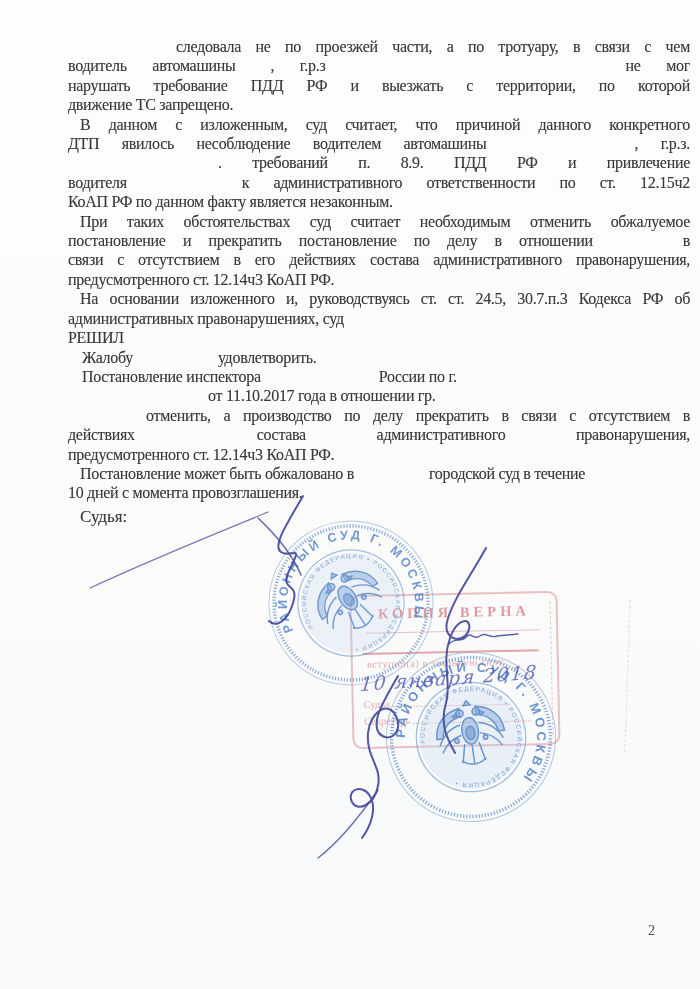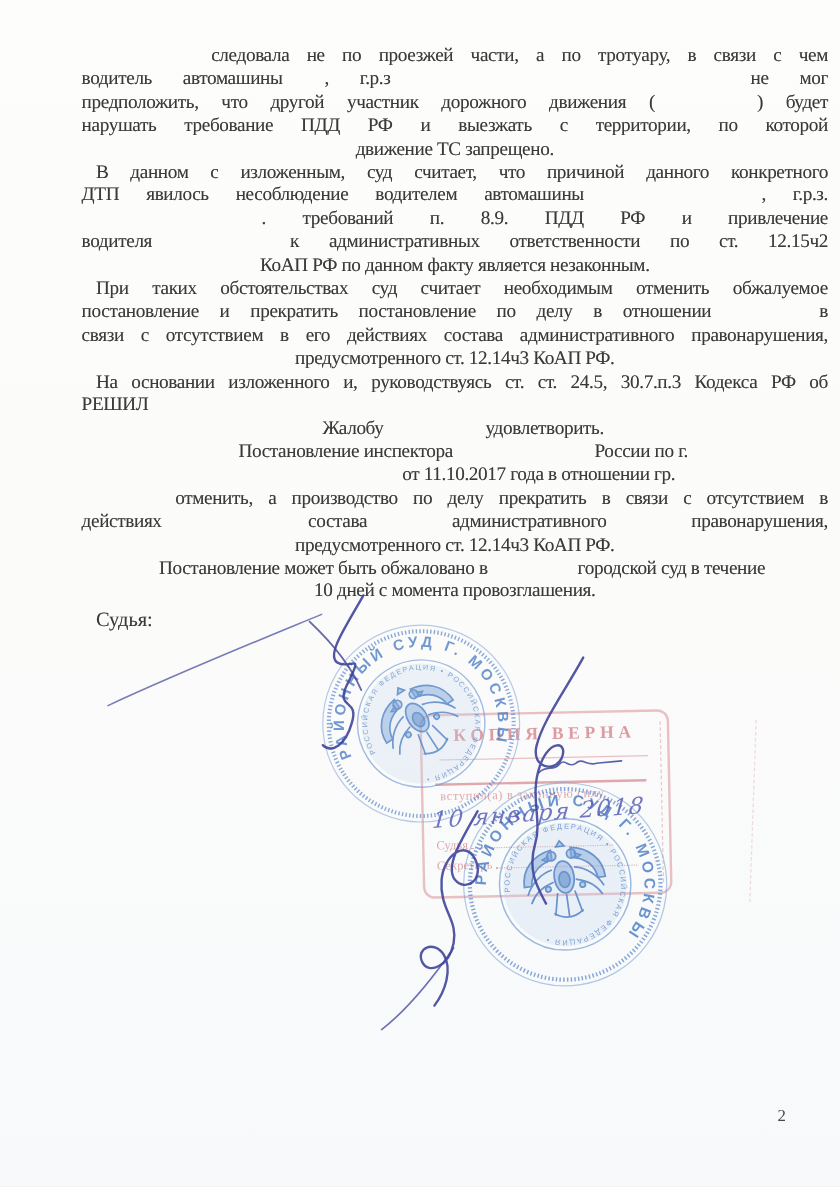--- a/index.html
+++ b/index.html
@@ -5,21 +5,21 @@
   html,body{margin:0;padding:0;}
   body{background:#e8e8e8;font-family:"Liberation Serif", serif;}
   .page{position:relative;width:700px;height:989px;margin:0 auto;overflow:hidden;
         background:linear-gradient(180deg,#fdfdfb 0%,#fbfbfa 55%,#f7f9fb 100%);}
   
   .textcol{position:absolute;left:68px;top:37px;width:622px;}
   .tl{line-height:19.4px;min-height:19.4px;font-size:16px;letter-spacing:-0.3px;
       color:#3a3a3a;text-shadow:0 0 .5px rgba(40,40,40,.38);}
   .tl.j{text-align:justify;text-align-last:justify;}
   .tl.c{text-align:left;}
-  .tl.l{text-align:center;}
+  .tl.l{text-align:left;}
   .gap{display:inline-block;height:2px;vertical-align:baseline;}
   .judge-line{margin-top:4px;line-height:19.4px;font-size:17px;color:#3a3a3a;
       text-shadow:0 0 .5px rgba(40,40,40,.38);padding-left:12px;}
   
   .seal{position:absolute;pointer-events:none;}
   .seal-1{left:263px;top:515px;opacity:.88;}
   .seal-2{left:382px;top:648px;opacity:.92;}
   
   .copy-stamp{position:absolute;left:351px;top:593px;width:204px;height:150px;
       border:2px solid rgba(208,112,120,.42);border-radius:10px;
@@ -47,33 +47,33 @@
 </style>
 </head>
 <body>
 
 <div class="page">
 
   <div class="textcol">
     <div>
         <div class="tl j"><span class="gap" style="width: 108px;"></span><span>следовала не по проезжей части, а по тротуару, в связи с чем</span></div>
         <div class="tl j"><span>водитель автомашины</span><span class="gap" style="width: 35px;"></span><span>, г.р.з</span><span class="gap" style="width: 300px;"></span><span>не мог</span></div>
-        <div class="tl j"><span>предположить, что другой участник дорожного движения (</span><span class="gap" style="width: 85px;"></span><span>) будет</span></div>
         <div class="tl j"><span>нарушать требование ПДД РФ и выезжать с территории, по которой</span></div>
         <div class="tl l"><span>движение ТС запрещено.</span></div>
         <div class="tl j"><span class="gap" style="width: 12px;"></span><span>В данном с изложенным, суд считает, что причиной данного конкретного</span></div>
         <div class="tl j"><span>ДТП явилось несоблюдение водителем автомашины</span><span class="gap" style="width: 148px;"></span><span>, г.р.з.</span></div>
         <div class="tl j"><span class="gap" style="width: 150px;"></span><span>. требований п. 8.9. ПДД РФ и привлечение</span></div>
-        <div class="tl j"><span>водителя</span><span class="gap" style="width: 115px;"></span><span>к административных ответственности по ст. 12.15ч2</span></div>
+        <div class="tl j"><span>водителя</span><span class="gap" style="width: 115px;"></span><span>к административного ответственности по ст. 12.15ч2</span></div>
         <div class="tl l"><span>КоАП РФ по данном факту является незаконным.</span></div>
         <div class="tl j"><span class="gap" style="width: 12px;"></span><span>При таких обстоятельствах суд считает необходимым отменить обжалуемое</span></div>
         <div class="tl j"><span>постановление и прекратить постановление по делу в отношении</span><span class="gap" style="width: 90px;"></span><span>в</span></div>
         <div class="tl j"><span>связи с отсутствием в его действиях состава административного правонарушения,</span></div>
         <div class="tl l"><span>предусмотренного ст. 12.14ч3 КоАП РФ.</span></div>
         <div class="tl j"><span class="gap" style="width: 12px;"></span><span>На основании изложенного и, руководствуясь ст. ст. 24.5, 30.7.п.3 Кодекса РФ об</span></div>
+        <div class="tl l"><span>административных правонарушениях, суд</span></div>
         <div class="tl c"><span>РЕШИЛ</span></div>
         <div class="tl l"><span class="gap" style="width: 14px;"></span><span>Жалобу</span><span class="gap" style="width: 85px;"></span><span>удовлетворить.</span></div>
         <div class="tl l"><span class="gap" style="width: 14px;"></span><span>Постановление  инспектора</span><span class="gap" style="width: 118px;"></span><span>России  по  г.</span></div>
         <div class="tl l"><span class="gap" style="width: 140px;"></span><span>от 11.10.2017 года в отношении гр.</span></div>
         <div class="tl j"><span class="gap" style="width: 78px;"></span><span>отменить, а производство по делу прекратить в связи с отсутствием в</span></div>
         <div class="tl j"><span>действиях</span><span class="gap" style="width: 122px;"></span><span>состава административного правонарушения,</span></div>
         <div class="tl l"><span>предусмотренного ст. 12.14ч3 КоАП РФ.</span></div>
         <div class="tl l"><span class="gap" style="width: 12px;"></span><span>Постановление может быть обжаловано в</span><span class="gap" style="width: 75px;"></span><span>городской суд в течение</span></div>
         <div class="tl l"><span>10 дней с момента провозглашения.</span></div>
       </div>

